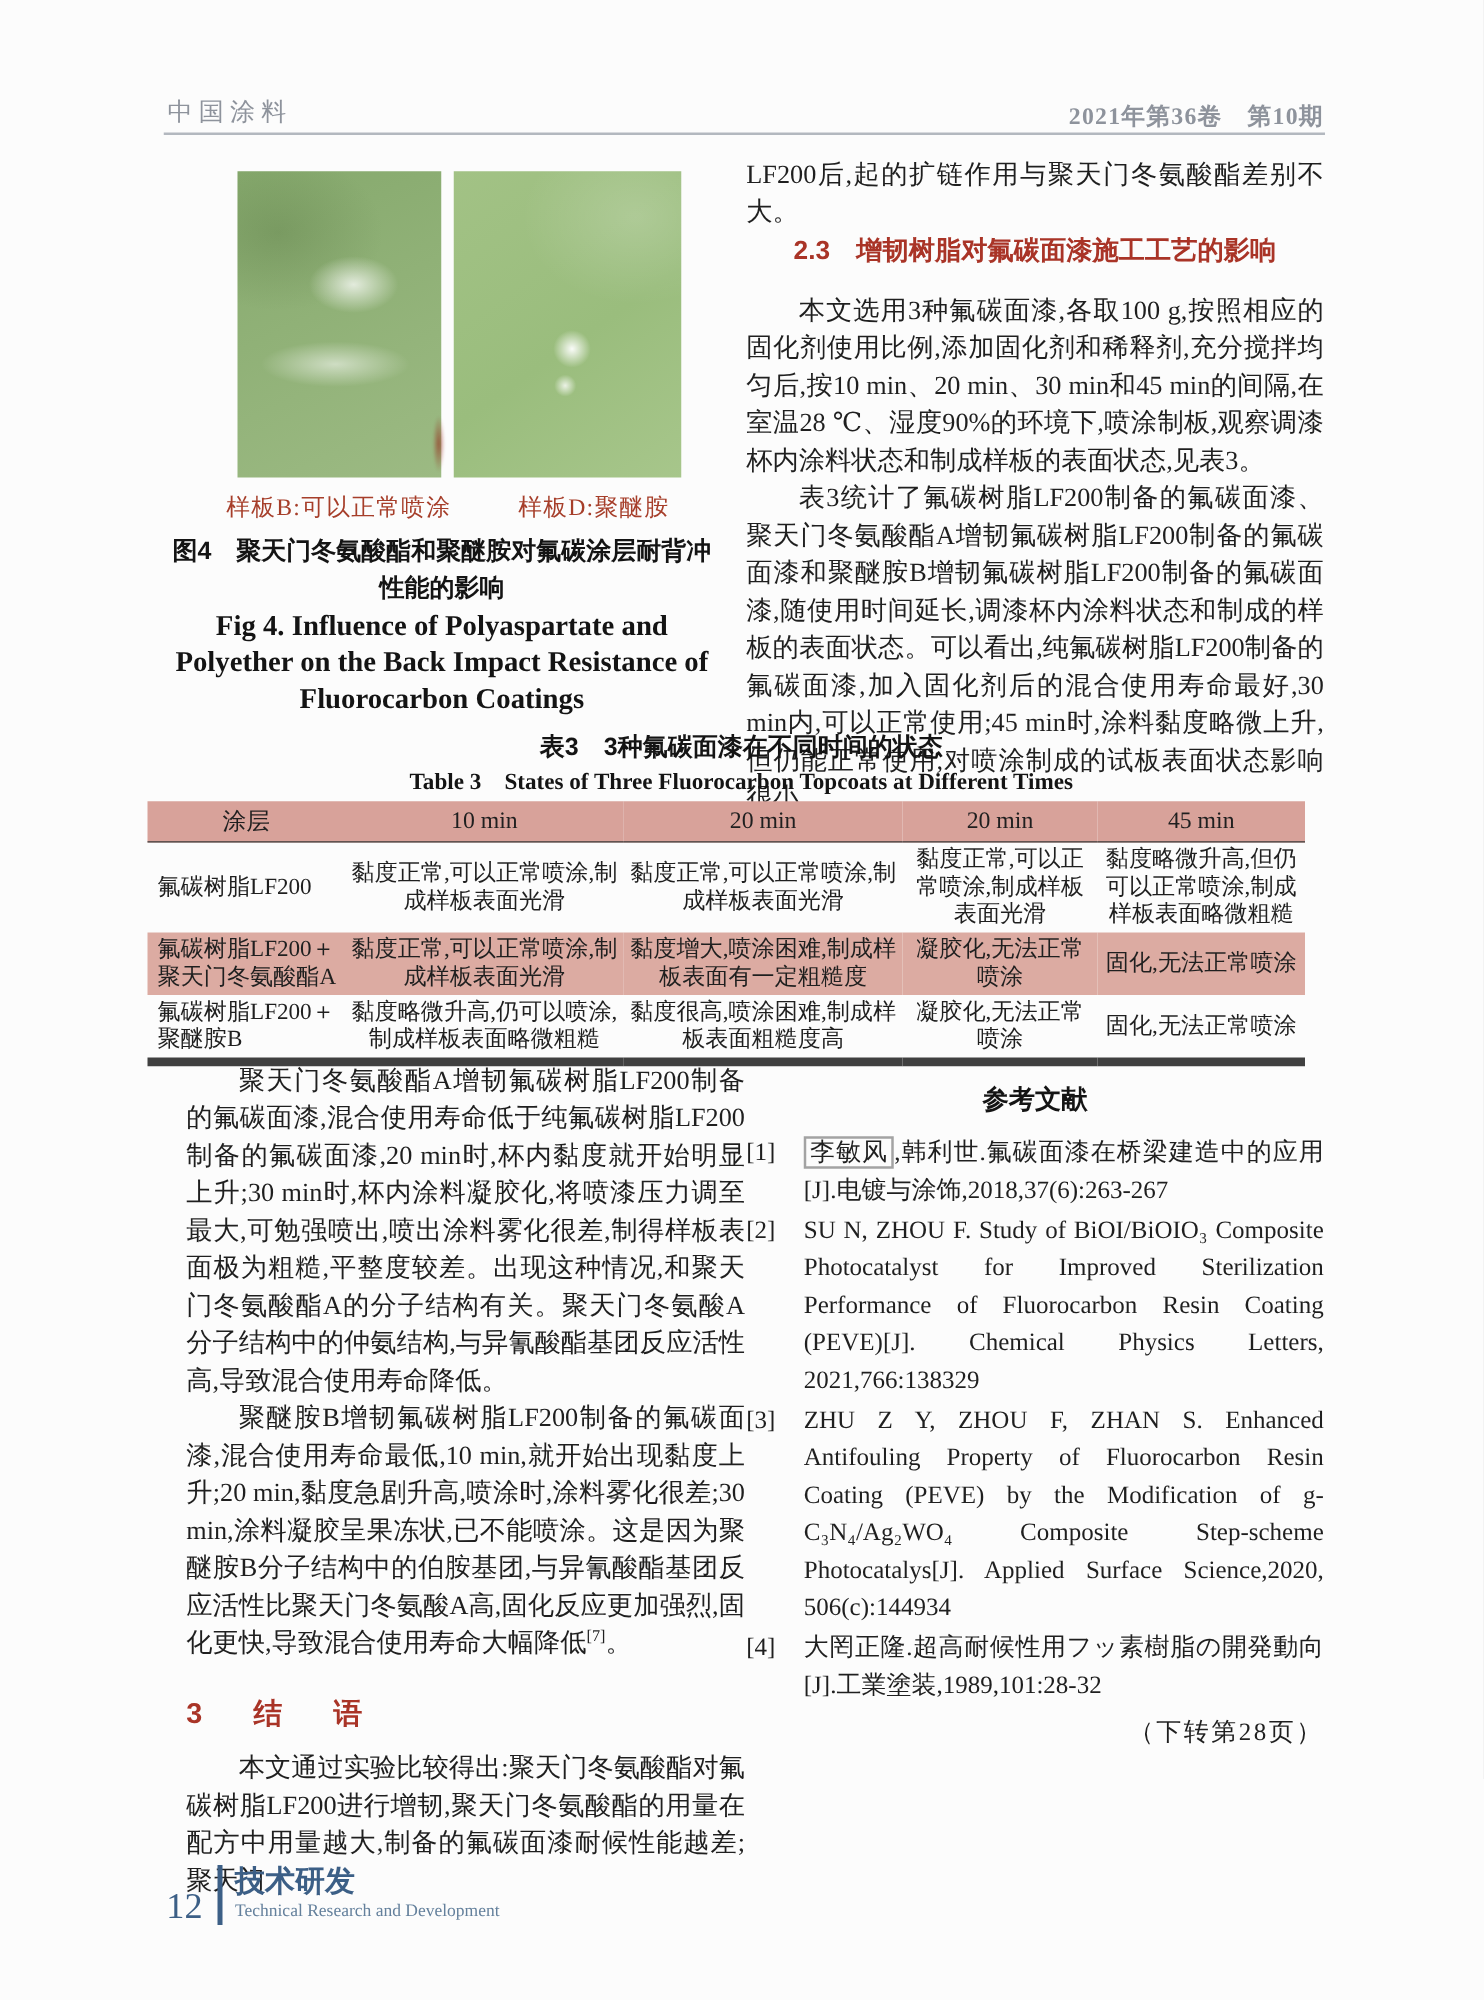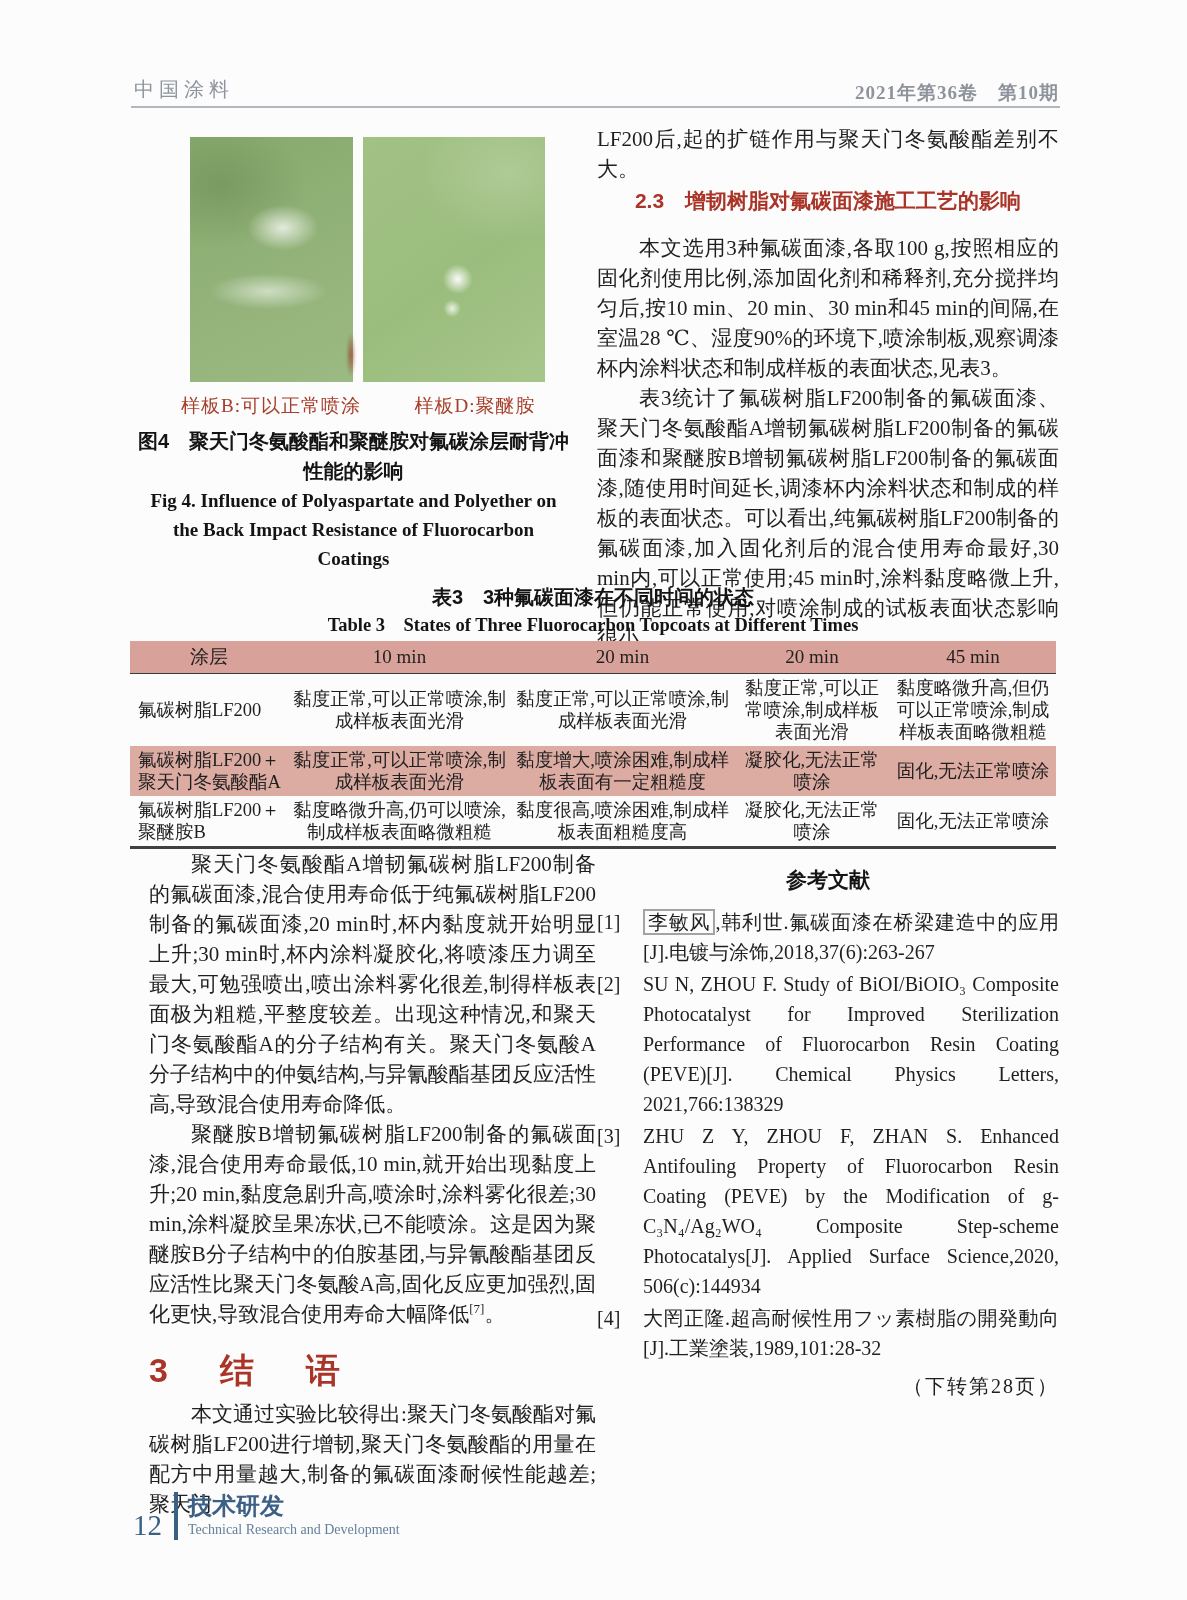--- a/index.html
+++ b/index.html
@@ -28,43 +28,43 @@
       radial-gradient(ellipse 130px 100px at 80% 15%, rgba(255,255,255,.18), rgba(255,255,255,0) 70%),
       linear-gradient(145deg,#a2c285 0%,#9abd7d 55%,#a7c68b 100%);}
   .smudge{position:absolute;right:-3px;top:195px;width:10px;height:46px;
     background:radial-gradient(ellipse at center, rgba(148,32,20,.6), rgba(148,32,20,0) 70%);filter:blur(1px);}
   .ph-cap{position:absolute;top:273px;font-size:19px;color:#a63e2a;letter-spacing:1px;text-align:center;}
   .cap-b{left:18px;width:246px;}
   .cap-d{left:255px;width:180px;}
   .fig-title-cn{position:absolute;left:0;top:306px;width:447px;text-align:center;
     font-family:"Liberation Sans","DejaVu Sans",sans-serif;font-weight:bold;font-size:20px;line-height:30px;color:#141414;}
   .fig-title-en{position:absolute;left:6px;top:366px;width:435px;text-align:center;
-    font-weight:bold;font-size:19px;line-height:29px;color:#141414;}
+    font-weight:bold;font-size:23px;line-height:29px;color:#141414;}
   
   .col{font-size:21px;line-height:30px;text-align:justify;}
   .col p{margin:0;text-indent:2em;}
   .col p.noindent{text-indent:0;}
   .rt{position:absolute;left:597px;top:124px;width:462px;}
   .sec23{font-family:"Liberation Sans","DejaVu Sans",sans-serif;font-weight:bold;font-size:21px;
     color:#a93427;margin:2px 0 17px 0;text-align:center;}
   
   .tbl-title-cn{position:absolute;left:130px;top:584px;width:926px;text-align:center;
     font-family:"Liberation Sans","DejaVu Sans",sans-serif;font-weight:bold;font-size:20px;color:#141414;}
   .tbl-title-en{position:absolute;left:130px;top:612px;width:926px;text-align:center;
     font-weight:bold;font-size:18.5px;color:#141414;}
-  table.states{position:absolute;left:130px;top:641px;width:926px;border-collapse:collapse;
-    font-size:18.5px;border-bottom:3px solid #404040;}
+  table.states{position:absolute;left:118px;top:641px;width:926px;border-collapse:collapse;
+    font-size:18.5px;border-bottom:7px solid #404040;}
   table.states th{background:#d8a29a;font-weight:normal;padding:3px 2px;border-bottom:1.5px solid #3a3a3a;font-size:19px;}
   table.states td{text-align:center;vertical-align:middle;padding:3px 5px;line-height:22px;}
   table.states td.coating{text-align:left;padding-left:8px;}
   table.states tr.hl{background:#dcaba2;}
   
   .lb{position:absolute;left:130px;top:849px;width:447px;margin-left:19px;}
   .rb{position:absolute;left:597px;top:849px;width:462px;}
-  .sec3{font-family:"Liberation Sans","DejaVu Sans",sans-serif;font-weight:bold;font-size:34px;
+  .sec3{font-family:"Liberation Sans","DejaVu Sans",sans-serif;font-weight:bold;font-size:23px;
     color:#a93427;letter-spacing:9px;margin:26px 0 14px 0;text-align:left;}
   sup.ref7{font-size:13px;line-height:0;}
   .refs-heading{text-align:center;font-family:"Liberation Sans","DejaVu Sans",sans-serif;
     font-weight:bold;font-size:21px;margin:16px 0 12px 0;color:#141414;}
   .ref{display:flex;font-size:20px;line-height:30px;margin-bottom:2px;}
   .ref-num{flex:none;width:46px;text-indent:0;}
   .ref-body{flex:1;text-align:justify;text-indent:0;}
   .boxed{border:2px solid #a3a3a3;padding:0 3px;}
   .continuation{text-align:right;font-size:20px;margin-top:8px;letter-spacing:2px;}
   

